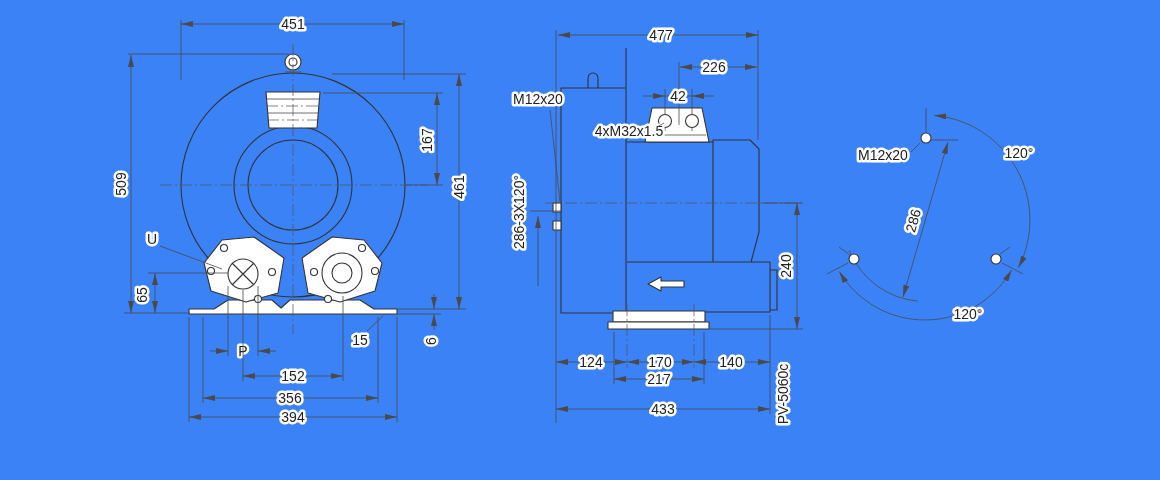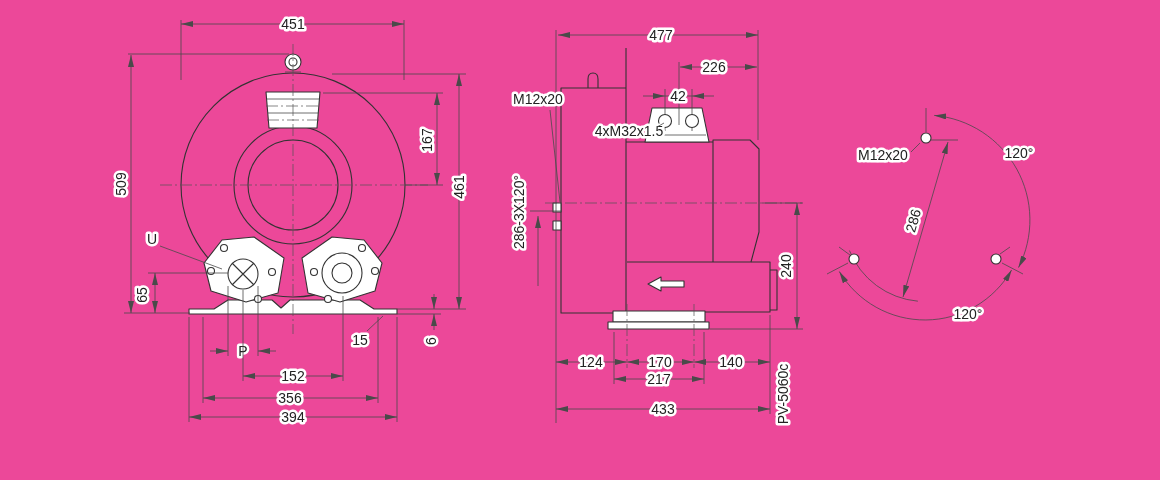--- a/index.html
+++ b/index.html
@@ -1,16 +1,16 @@
 <!DOCTYPE html>
 <html><head>
 <meta charset="utf-8">
 <style>
   html,body{margin:0;padding:0;background:#fff;}
-  .canvas{width:1160px;height:480px;background:#ec4899;position:relative;overflow:hidden;}
+  .canvas{width:1160px;height:480px;background:#3b82f6;position:relative;overflow:hidden;}
   svg{display:block;}
   .o{fill:none;stroke:#333;stroke-width:1.1;stroke-linejoin:round;}
   .ow{fill:#fff;stroke:#333;stroke-width:1.1;stroke-linejoin:round;}
   .t{fill:none;stroke:#4a4a4a;stroke-width:0.8;}
   .cl{fill:none;stroke:#555;stroke-width:0.7;stroke-dasharray:12 3 2 3;}
   .dim{fill:none;stroke:#4a4a4a;stroke-width:0.8;}
   text{font-family:"Liberation Sans","DejaVu Sans",sans-serif;font-size:14px;fill:#222;
        paint-order:stroke;stroke:#ffffff;stroke-width:5px;stroke-linejoin:round;}
 </style>
 </head>

